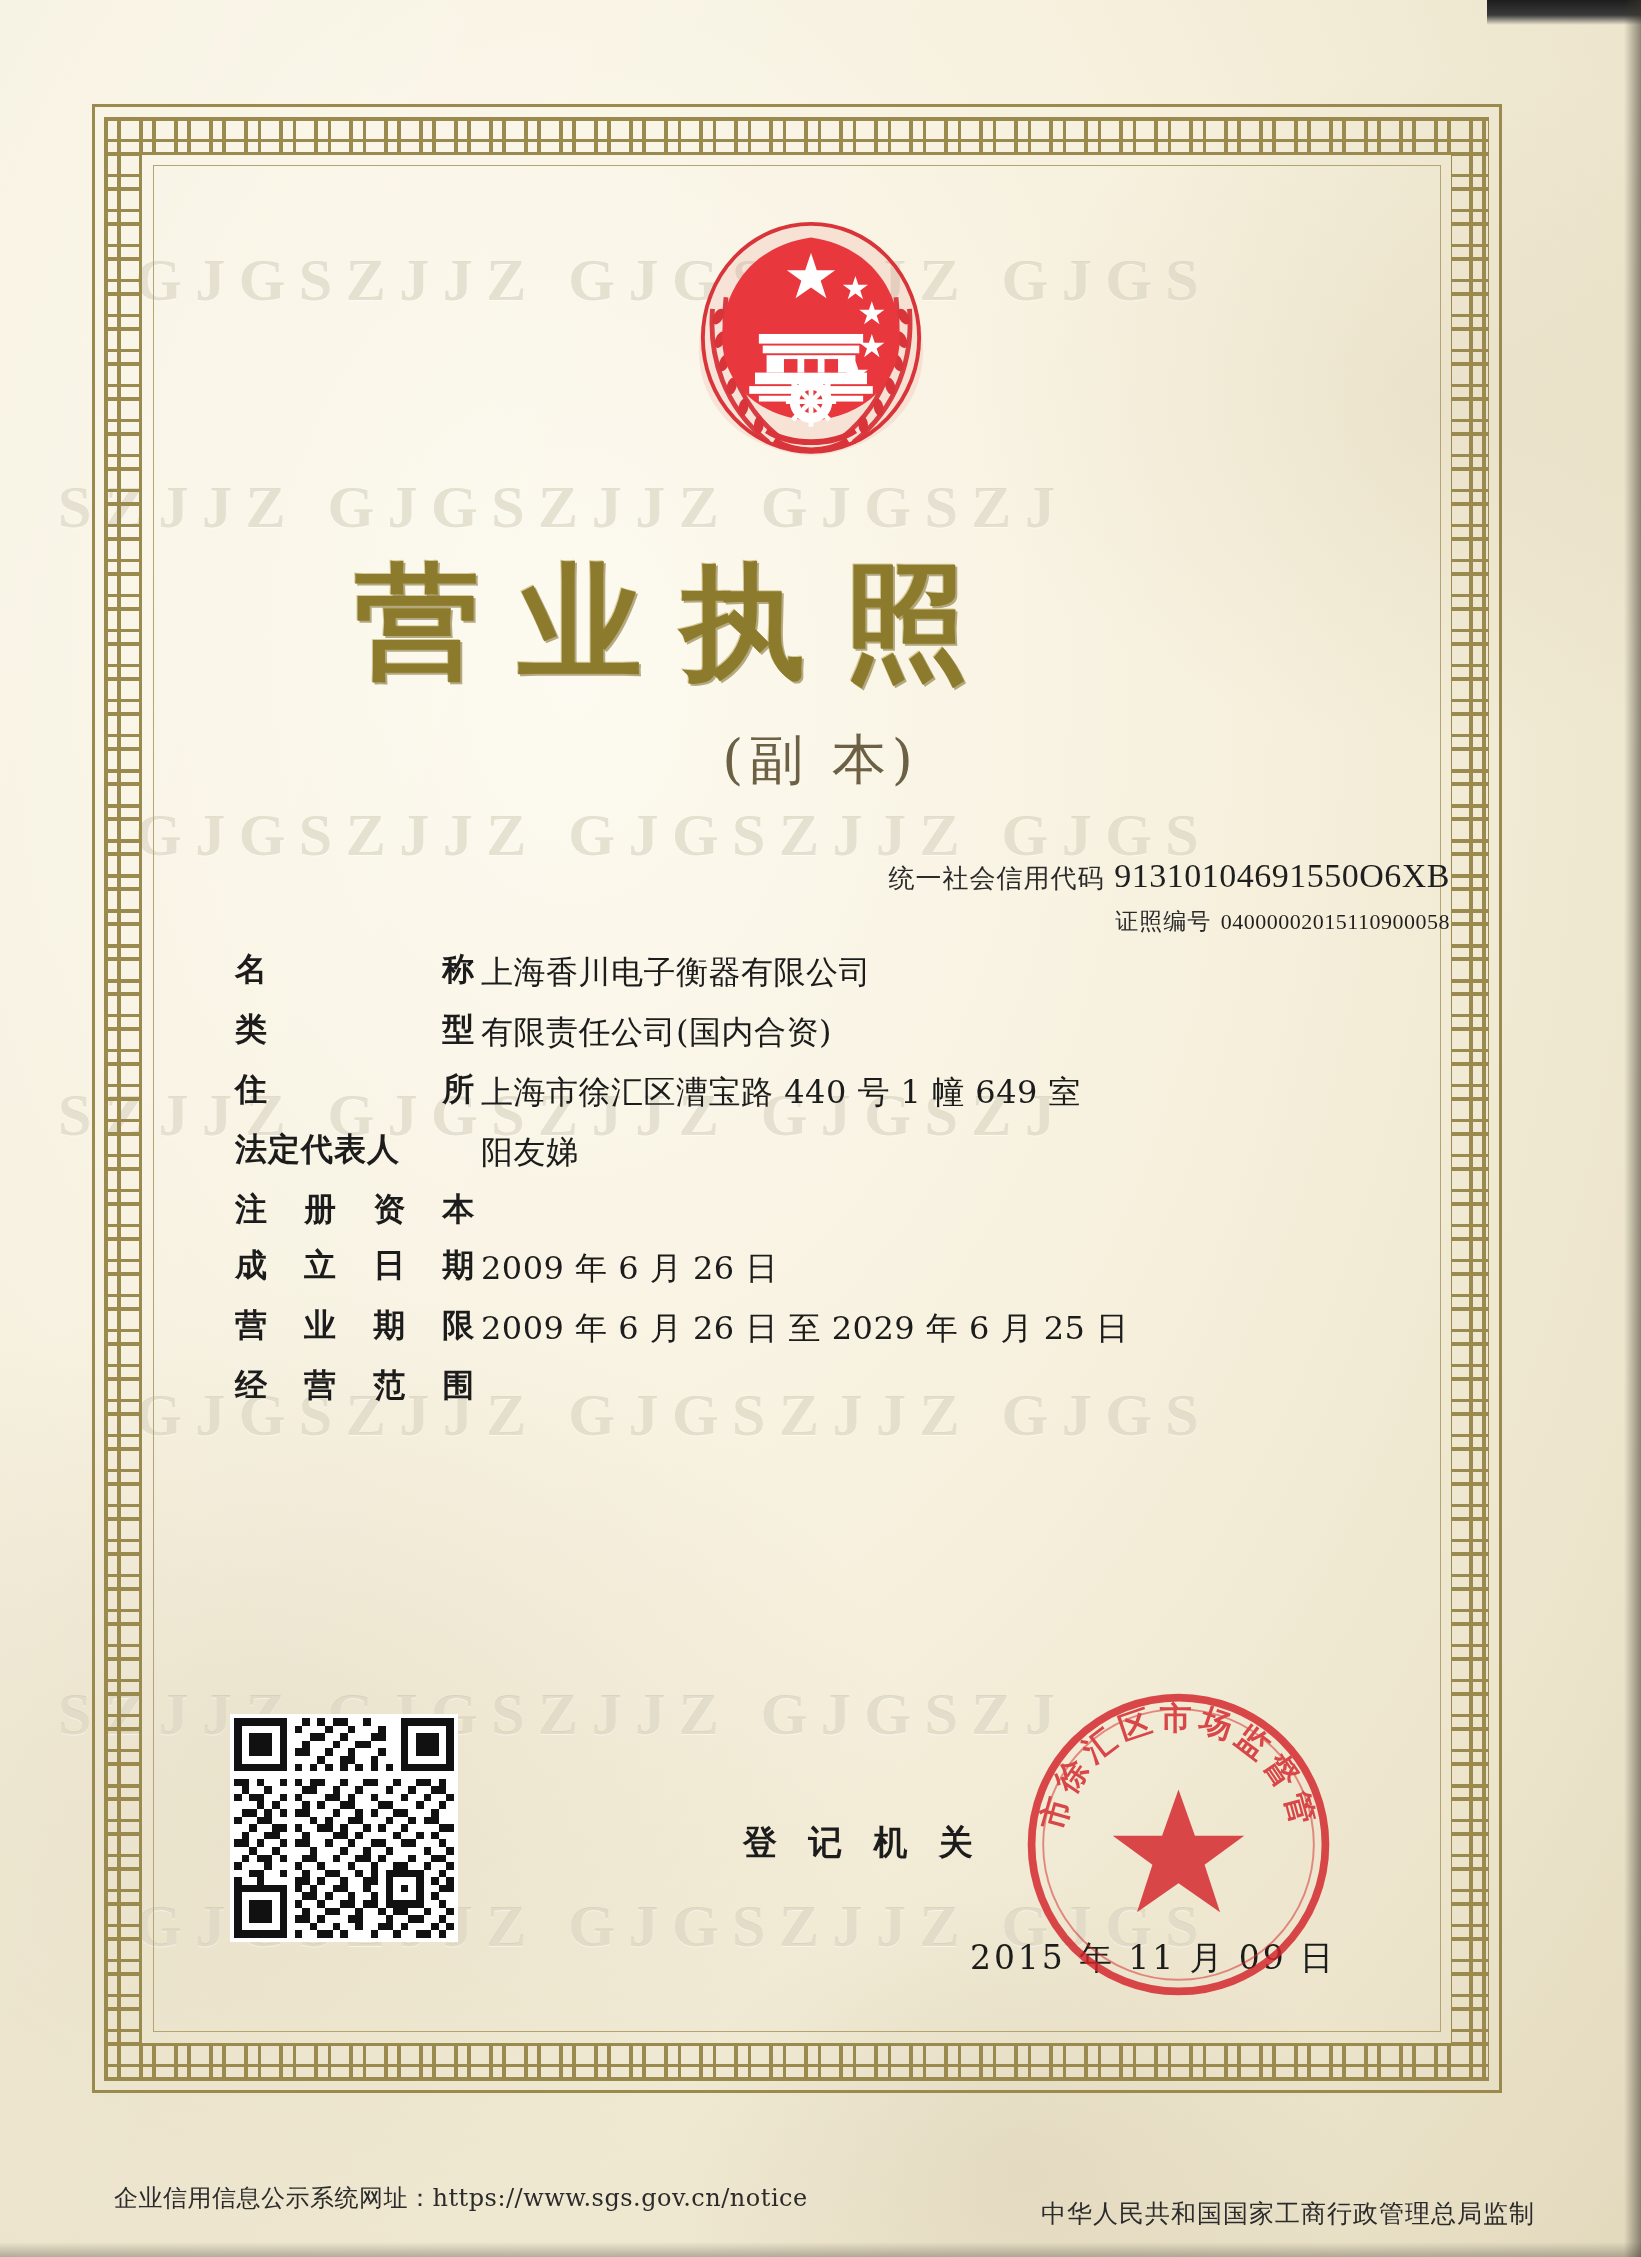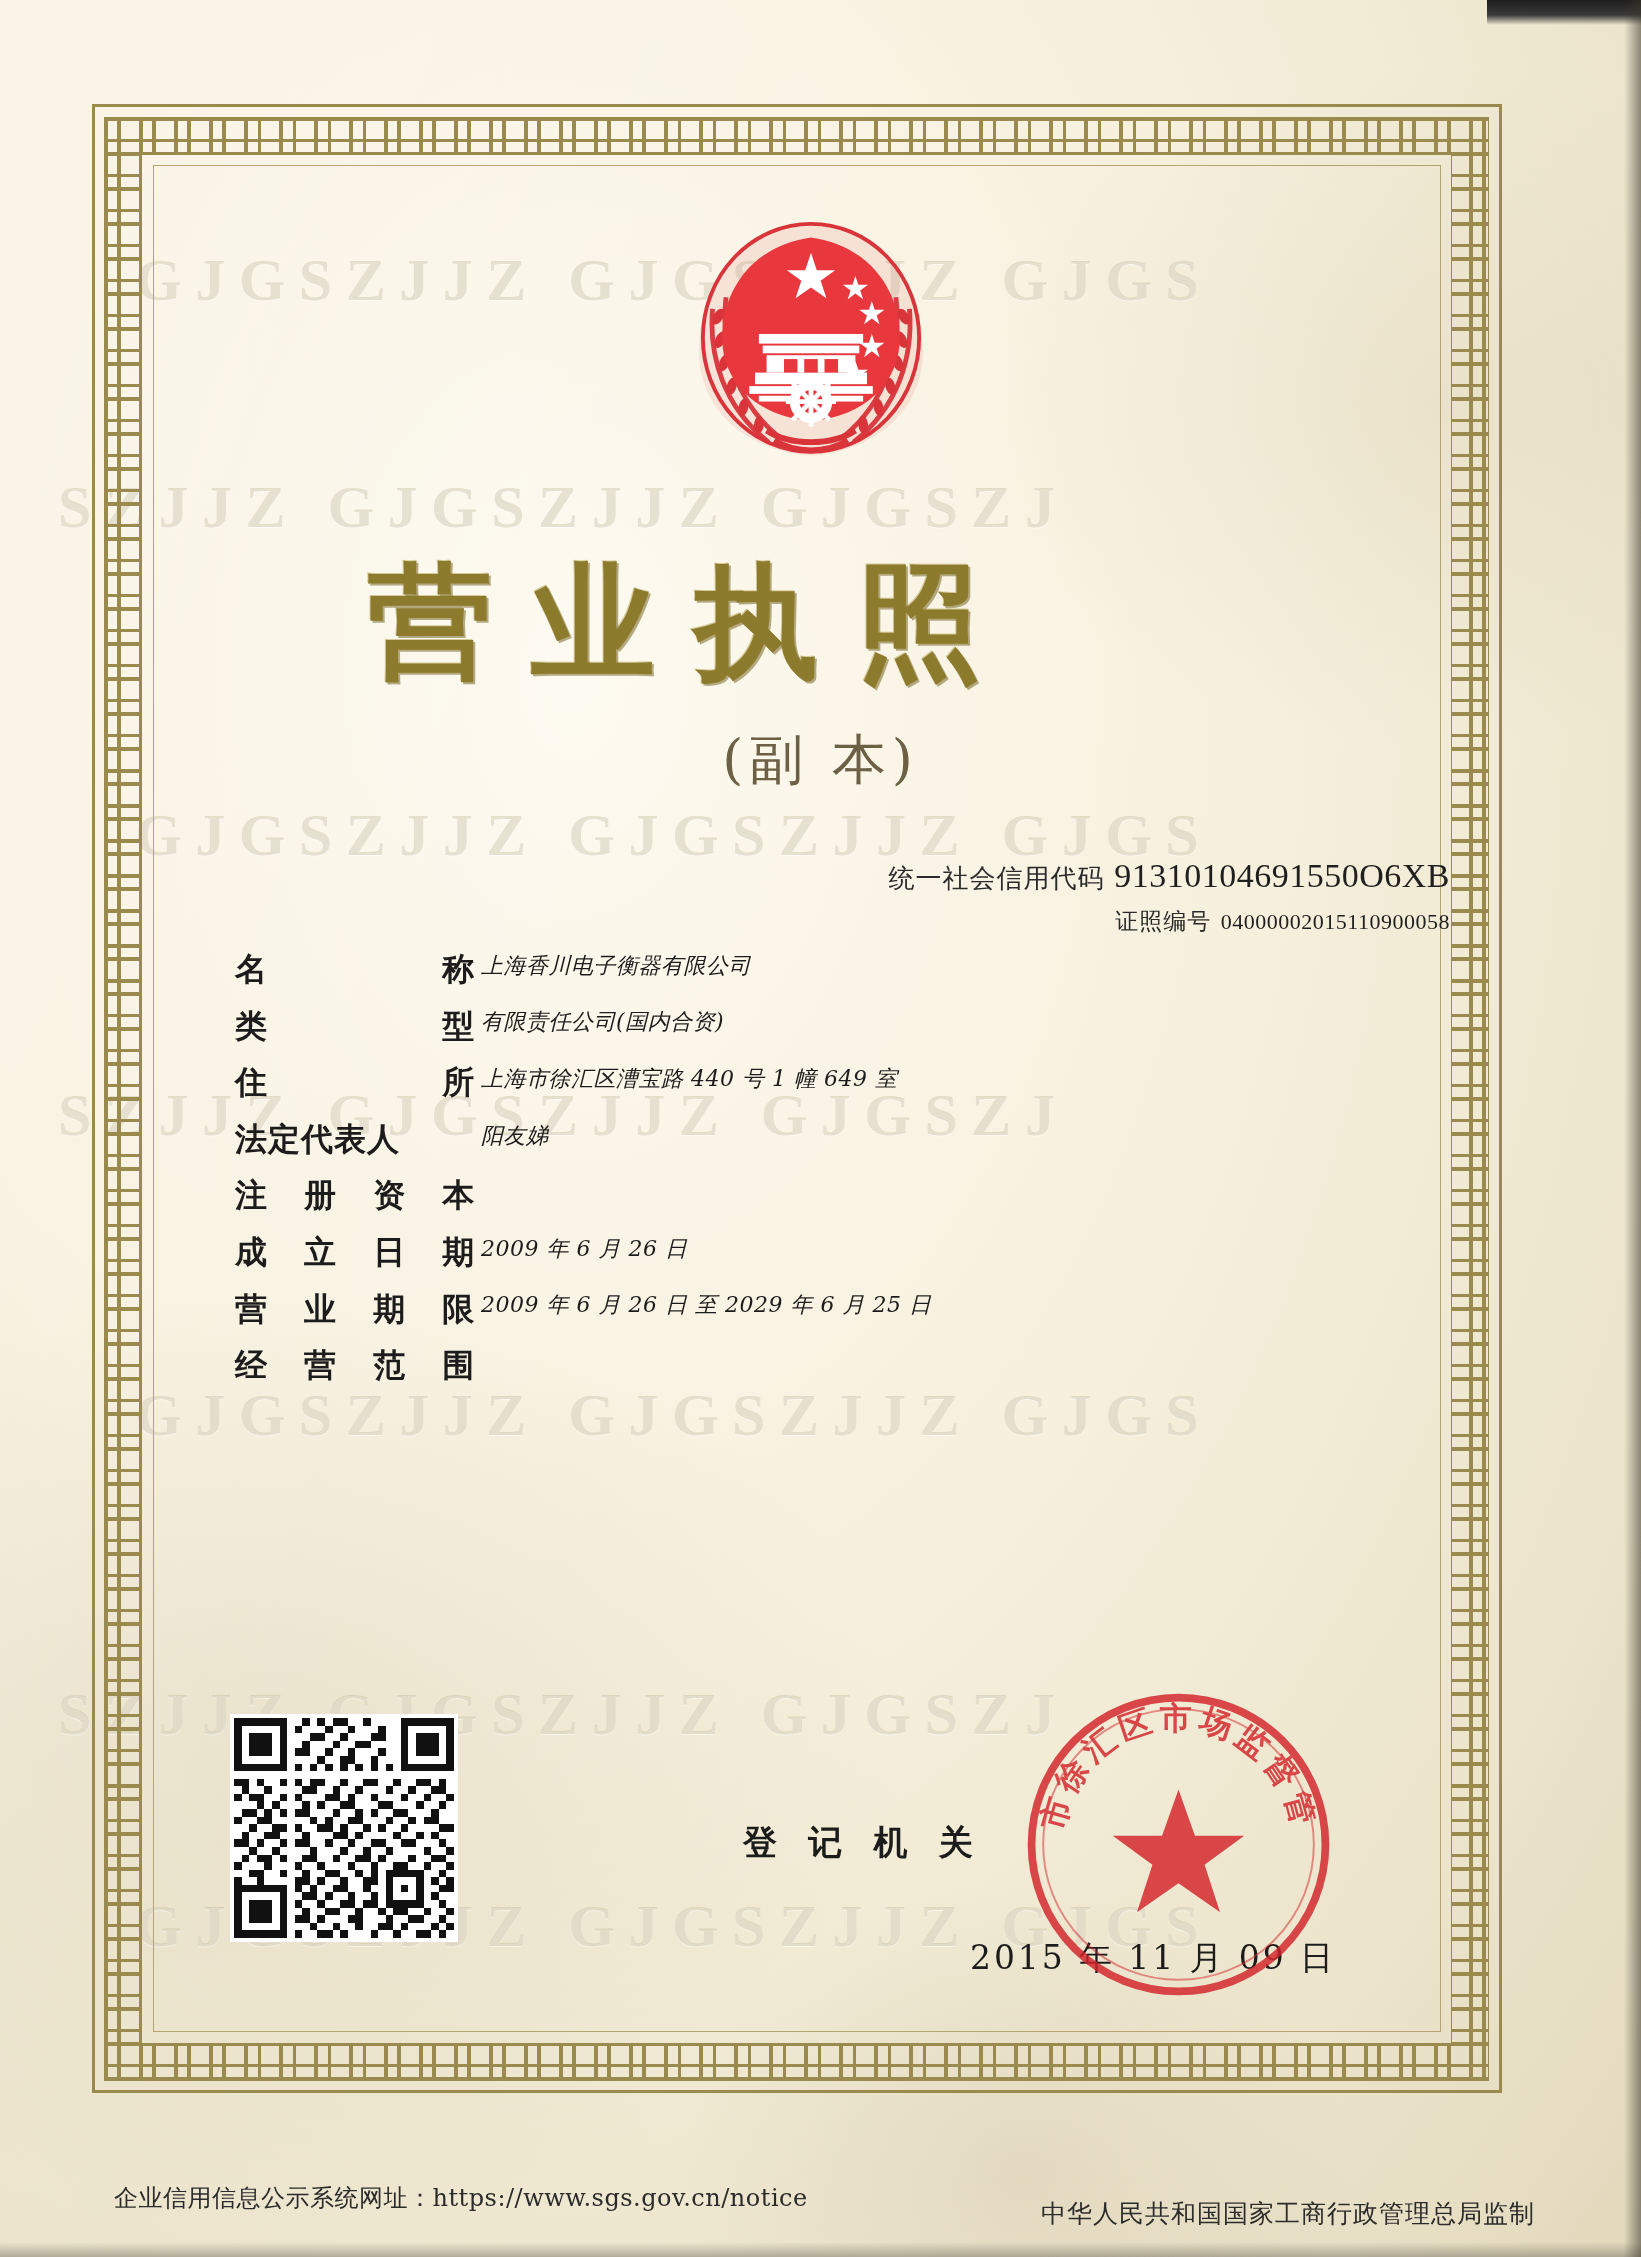--- a/index.html
+++ b/index.html
@@ -142,21 +142,20 @@
     text-align: center;
     font-family: "DejaVu Serif", "Liberation Serif", serif;
     font-weight: 700;
     font-size: 124px;
     letter-spacing: 39px;
     text-indent: 39px;
     color: #8d7b2d;
     text-shadow:
       1.9px 1.9px 0 rgba(120,104,38,.55),
       -1px -1px 0 rgba(190,172,100,.6);
-    padding-left: 13px;
   }
   .sub-title {
     position: absolute;
     left: 0; top: 724px;
     width: 1641px;
     text-align: center;
     font-family: "DejaVu Serif", "Liberation Serif", serif;
     font-size: 54px;
     letter-spacing: 5.8px;
     color: #6c6045;
@@ -220,26 +219,25 @@
   }
   .row-label.spread2 {
     display: flex;
     justify-content: space-between;
     padding-right: 5.8px;
     box-sizing: border-box;
   }
   .row-value {
     flex: 1;
     font-family: "DejaVu Serif", "Liberation Serif", serif;
-    font-size: 22px;
+    font-size: 32px;
     color: #1c1c1c;
     line-height: 1.42;
     letter-spacing: 0.5px;
     padding-top: 1.9px;
-    font-style: italic;
   }
   .row.scope .row-value { line-height: 1.5; }
 
   
   .qr {
     position: absolute;
     left: 230px; top: 1714px;
     width: 228px; height: 228px;
     background: #fff;
     padding: 3.9px;

